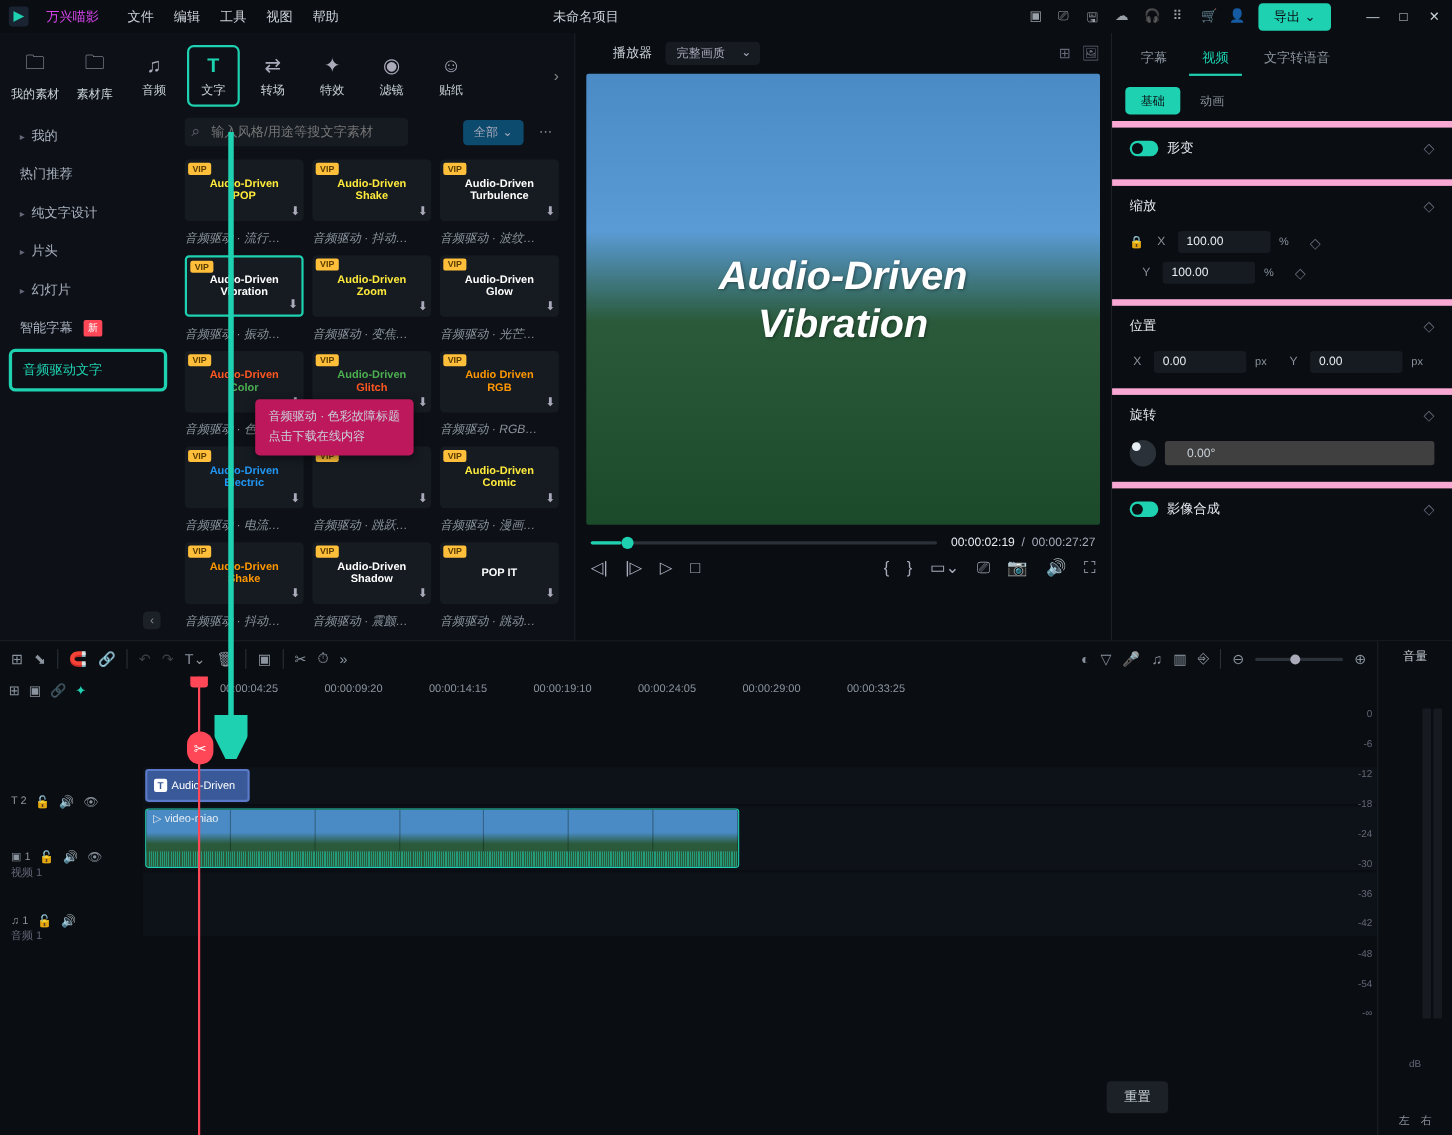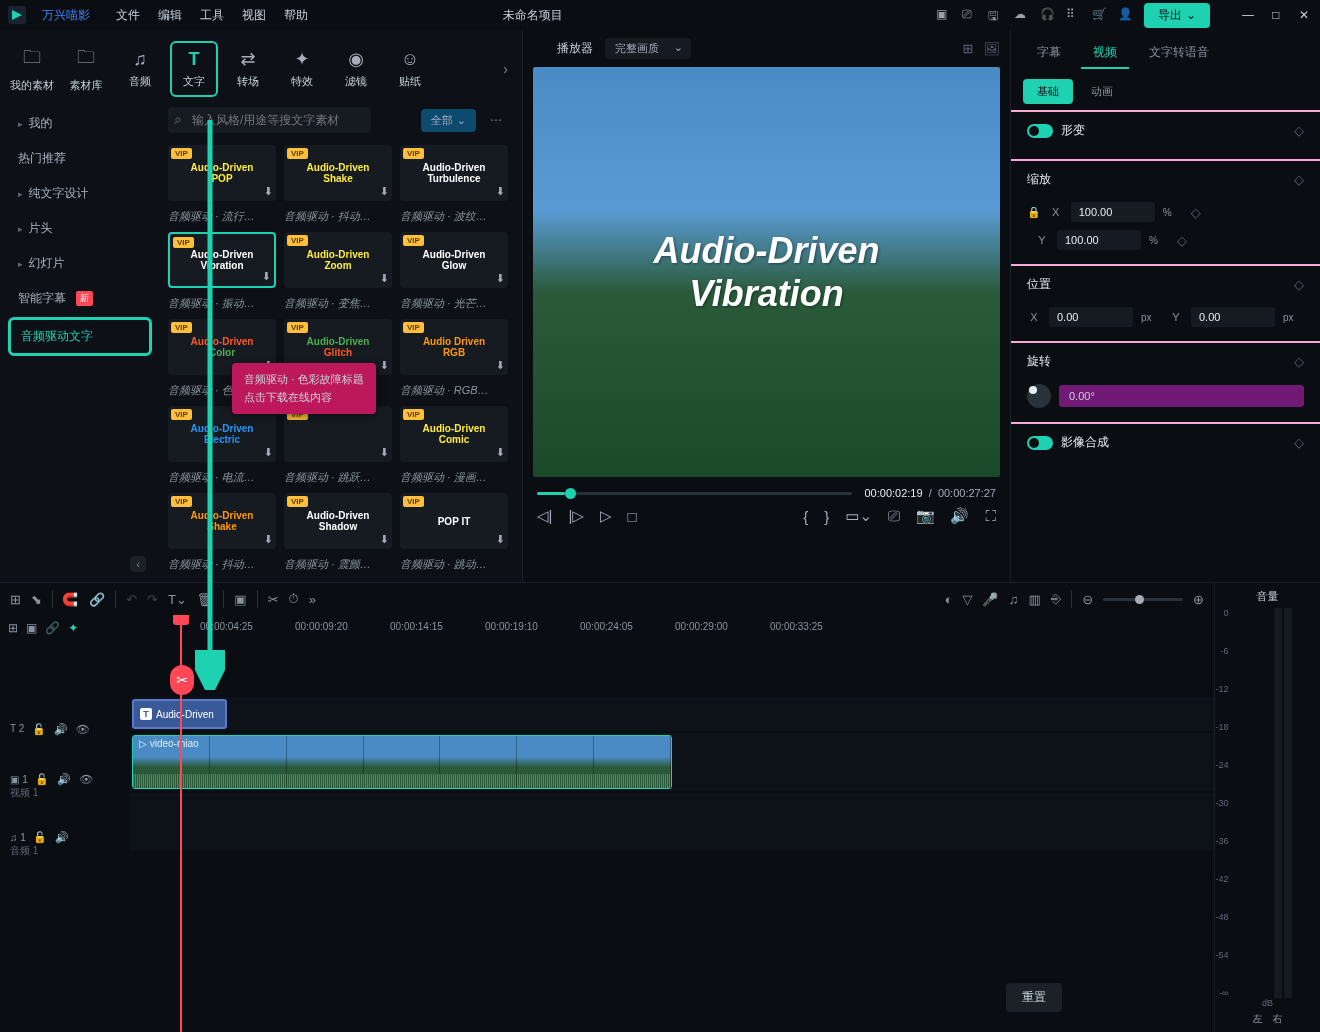--- a/index.html
+++ b/index.html
@@ -1,20 +1,20 @@
 <!DOCTYPE html>
 <html><head>
 <meta charset="utf-8">
 <style>
 * { margin: 0; padding: 0; box-sizing: border-box; }
 body { background: #0d1117; color: #c9d1d9; font-family: "Microsoft YaHei", sans-serif; font-size: 12px; width: 1320px; height: 1032px; overflow: hidden; }
 .titlebar { height: 30px; background: #0a0d12; display: flex; align-items: center; padding: 0 8px; gap: 16px; }
 .titlebar .logo { width: 18px; height: 18px; background: #1a2332; border-radius: 3px; display: flex; align-items: center; justify-content: center; }
 .titlebar .logo::before { content: ""; width: 10px; height: 10px; background: #1ed1b1; clip-path: polygon(0 0, 100% 50%, 0 100%); }
-.titlebar .app-name { color: #3b82f6; font-size: 12px; }
+.titlebar .app-name { color: #d946ef; font-size: 12px; }
 .titlebar .menubar { display: flex; gap: 18px; margin-left: 10px; }
 .titlebar .menubar span { color: #c9d1d9; }
 .titlebar .project-title { margin: 0 auto; color: #c9d1d9; }
 .titlebar .right-icons { margin-left: auto; display: flex; gap: 10px; align-items: center; }
 .titlebar .right-icons .ico { width: 16px; height: 16px; opacity: .75; }
 .export-btn { background: #1ed1b1; color: #0a0d12; padding: 4px 14px; border-radius: 4px; font-weight: 500; display: flex; align-items: center; gap: 4px; }
 .win-ctrl { display: flex; gap: 12px; margin-left: 14px; }
 .win-ctrl span { width: 16px; text-align: center; color: #c9d1d9; }
 
 .main { display: flex; height: 552px; }
@@ -73,34 +73,34 @@
 .playback .spacer { flex: 1; }
 .pb-btn { color: #aab; font-size: 15px; }
 
 .inspector { width: 310px; background: #0a0d12; border-left: 1px solid #1c2128; padding: 4px 0; }
 .insp-tabs { display: flex; gap: 8px; padding: 4px 14px; }
 .insp-tab { padding: 6px 12px; color: #8b949e; font-size: 12px; }
 .insp-tab.active { color: #1ed1b1; border-bottom: 2px solid #1ed1b1; }
 .insp-subtabs { display: flex; gap: 4px; padding: 6px 12px; }
 .sub-tab { padding: 5px 14px; font-size: 11px; color: #8b949e; border-radius: 4px; }
 .sub-tab.active { background: #1ed1b1; color: #0a0d12; }
-.prop-section { padding: 10px 16px; border-top: 2px solid #f9a8d4; }
+.prop-section { padding: 10px 16px; border-top: 6px solid #f9a8d4; }
 .prop-hdr { display: flex; align-items: center; gap: 8px; margin-bottom: 10px; }
 .toggle { width: 26px; height: 14px; background: #1ed1b1; border-radius: 7px; position: relative; }
 .toggle::after { content: ""; position: absolute; left: 2px; top: 2px; width: 10px; height: 10px; background: #0a0d12; border-radius: 50%; }
 .prop-hdr .name { flex: 1; font-size: 12px; color: #e6edf3; }
 .kf { color: #667; font-size: 13px; }
 .prop-row { display: flex; align-items: center; gap: 8px; padding: 4px 0; font-size: 11px; }
 .prop-row .axis { width: 14px; color: #8b949e; text-align: center; }
 .prop-row .lock { color: #667; font-size: 11px; }
 .num-input { background: #161b22; border: none; color: #e6edf3; padding: 4px 8px; width: 84px; font-size: 11px; border-radius: 3px; }
 .unit { color: #8b949e; width: 20px; font-size: 10px; }
 .rot-dial { width: 24px; height: 24px; background: #2a3138; border-radius: 50%; position: relative; }
 .rot-dial::after { content: ""; position: absolute; left: 2px; top: 2px; width: 8px; height: 8px; background: #e6edf3; border-radius: 50%; }
-.rot-val { background: #701a75; padding: 5px 10px; border-radius: 3px; font-size: 11px; flex: 1; }
+.rot-val { background: #404040; padding: 5px 20px; border-radius: 3px; font-size: 11px; flex: 1; }
 .reset-btn { padding: 6px 16px; background: #1c2128; border-radius: 4px; font-size: 12px; margin: 8px 16px; display: inline-block; }
 .reset-area { position: absolute; bottom: 12px; left: 990px; }
 
 .timeline-area { height: 450px; background: #0a0d12; border-top: 1px solid #1c2128; display: flex; }
 .tl-main { flex: 1; display: flex; flex-direction: column; }
 .tl-toolbar { display: flex; align-items: center; gap: 10px; padding: 6px 10px; height: 32px; }
 .tl-toolbar .ico { color: #8b949e; font-size: 13px; }
 .tl-toolbar .sep { width: 1px; height: 18px; background: #2a3138; }
 .tl-toolbar .spacer { flex: 1; }
 .tl-toolbar .green { color: #1ed1b1; }
@@ -132,21 +132,21 @@
 .empty-space { height: 56px; }
 .clip { position: absolute; top: 2px; bottom: 2px; border-radius: 3px; display: flex; align-items: center; padding: 0 6px; font-size: 10px; overflow: hidden; }
 .clip.text { background: #3a5998; border: 2px solid #5a79c8; color: #fff; gap: 4px; }
 .clip.text::before { content: "T"; background: #fff; color: #3a5998; width: 12px; height: 12px; border-radius: 2px; display: flex; align-items: center; justify-content: center; font-size: 9px; font-weight: bold; }
 .clip.video { background: linear-gradient(90deg, #2a5a4a, #1a4a3a); border: 1px solid #1ed1b1; color: #e6edf3; }
 .clip.video .frames { position: absolute; inset: 0; display: flex; }
 .clip.video .frame { flex: 1; background: linear-gradient(180deg, #4a8bc5 40%, #2a5a3a 60%); border-right: 1px solid rgba(0,0,0,.3); }
 .clip.video .vlabel { position: absolute; top: 2px; left: 6px; z-index: 2; display: flex; gap: 3px; align-items: center; }
 .audio-wave { position: absolute; bottom: 0; left: 0; right: 0; height: 14px; background: repeating-linear-gradient(90deg, #1ed1b1 0 1px, transparent 1px 2px); opacity: .55; }
 
-.vol-panel { width: 106px; background: #0a0d12; border-left: 1px solid #1c2128; display: flex; flex-direction: column; align-items: center; padding: 6px 4px; }
+.vol-panel { width: 68px; background: #0a0d12; border-left: 1px solid #1c2128; display: flex; flex-direction: column; align-items: center; padding: 6px 4px; gap: 36px; }
 .vol-title { font-size: 11px; color: #c9d1d9; margin-bottom: 4px; }
 .meter { flex: 1; display: flex; gap: 2px; position: relative; }
 .meter-bar { width: 8px; background: #161b22; border-radius: 1px; }
 .meter-scale { position: absolute; left: -28px; top: 0; bottom: 0; display: flex; flex-direction: column; justify-content: space-between; font-size: 9px; color: #667; text-align: right; }
 .meter-lr { display: flex; gap: 10px; font-size: 10px; color: #8b949e; margin-top: 4px; }
 .meter-db { font-size: 9px; color: #667; }
 </style>
 </head>
 <body>
 

